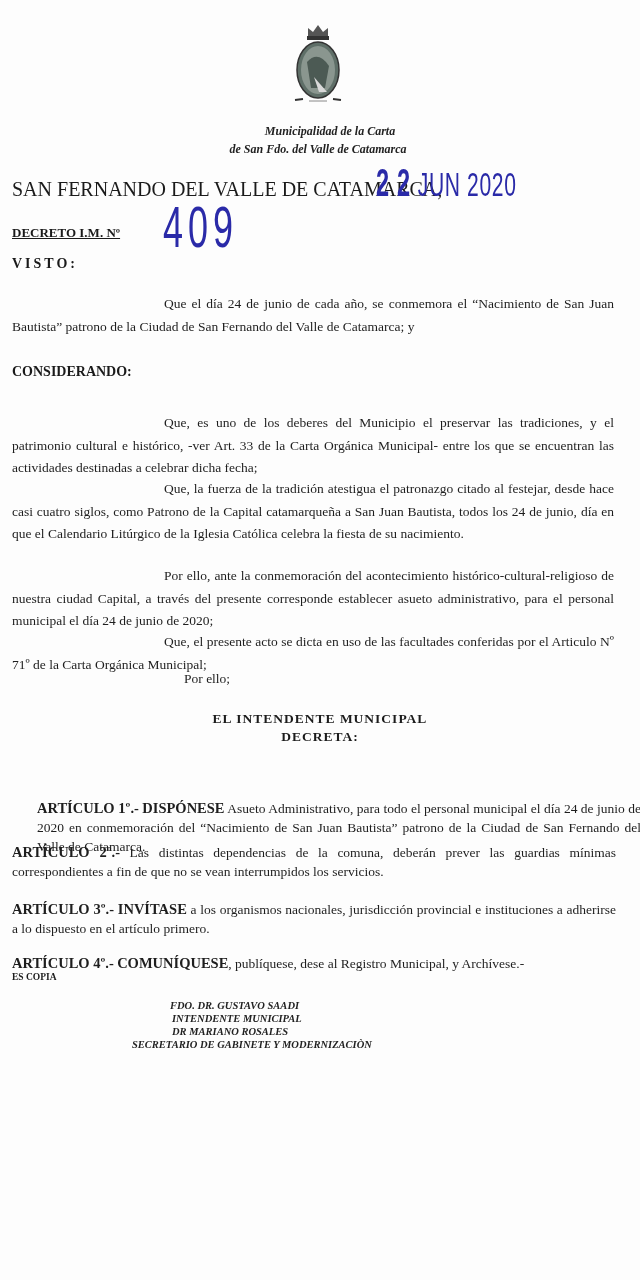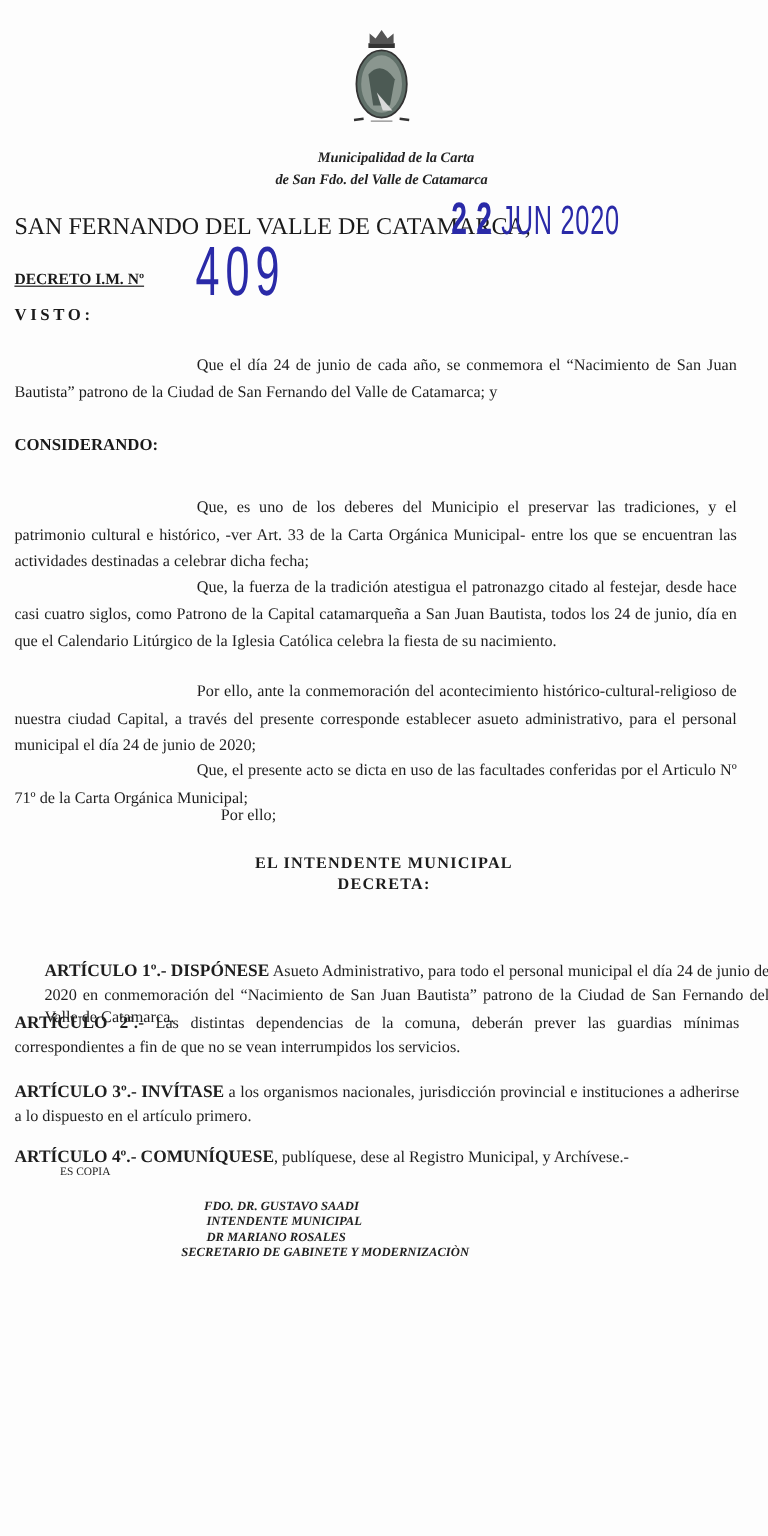--- a/index.html
+++ b/index.html
@@ -54,21 +54,21 @@
   .intendente {
     left: 0; width: 640px; text-align: center; top: 710px;
     font-weight: bold; font-size: 13.5px; letter-spacing: 1px; line-height: 18px;
   }
   .art { left: 12px; width: 604px; font-size: 13.5px; line-height: 19px; text-align: justify; color: #1e1e1e; }
   .art b { font-size: 14.5px; }
   .art1 { top: 799px; margin-left: 25px; }
   .art2 { top: 843px; }
   .art3 { top: 900px; }
   .art4 { top: 954px; }
-  .escopia { left: 12px; top: 972px; font-size: 9.5px; font-weight: normal; margin-left: 38px; }
+  .escopia { left: 12px; top: 972px; font-size: 9.5px; font-weight: bold; }
   .sign {
     left: 0; top: 999px; width: 640px; font-size: 10.5px; line-height: 14px;
     font-style: italic; font-weight: bold; color: #222;
   }
   .sign div { position: absolute; white-space: nowrap; }
 </style>
 </head>
 <body>
 
 <div class="abs emblem">
@@ -125,14 +125,14 @@
 <div class="abs art art4">
   <b>ARTÍCULO 4º.-</b>
   <b>COMUNÍQUESE</b><span>, publíquese, dese al Registro Municipal, y Archívese.-</span>
 </div>
 <div class="abs escopia">ES COPIA</div>
 
 <div class="abs sign">
   <div style="left:170px; top:0;">FDO. DR. GUSTAVO SAADI</div>
   <div style="left:172px; top:13px;">INTENDENTE MUNICIPAL</div>
   <div style="left:172px; top:26px;">DR  MARIANO ROSALES</div>
-  <div style="left:151px; top:39px;">SECRETARIO DE GABINETE Y MODERNIZACIÒN</div>
+  <div style="left:132px; top:39px;">SECRETARIO DE GABINETE Y MODERNIZACIÒN</div>
 </div>
 
 </body></html>

